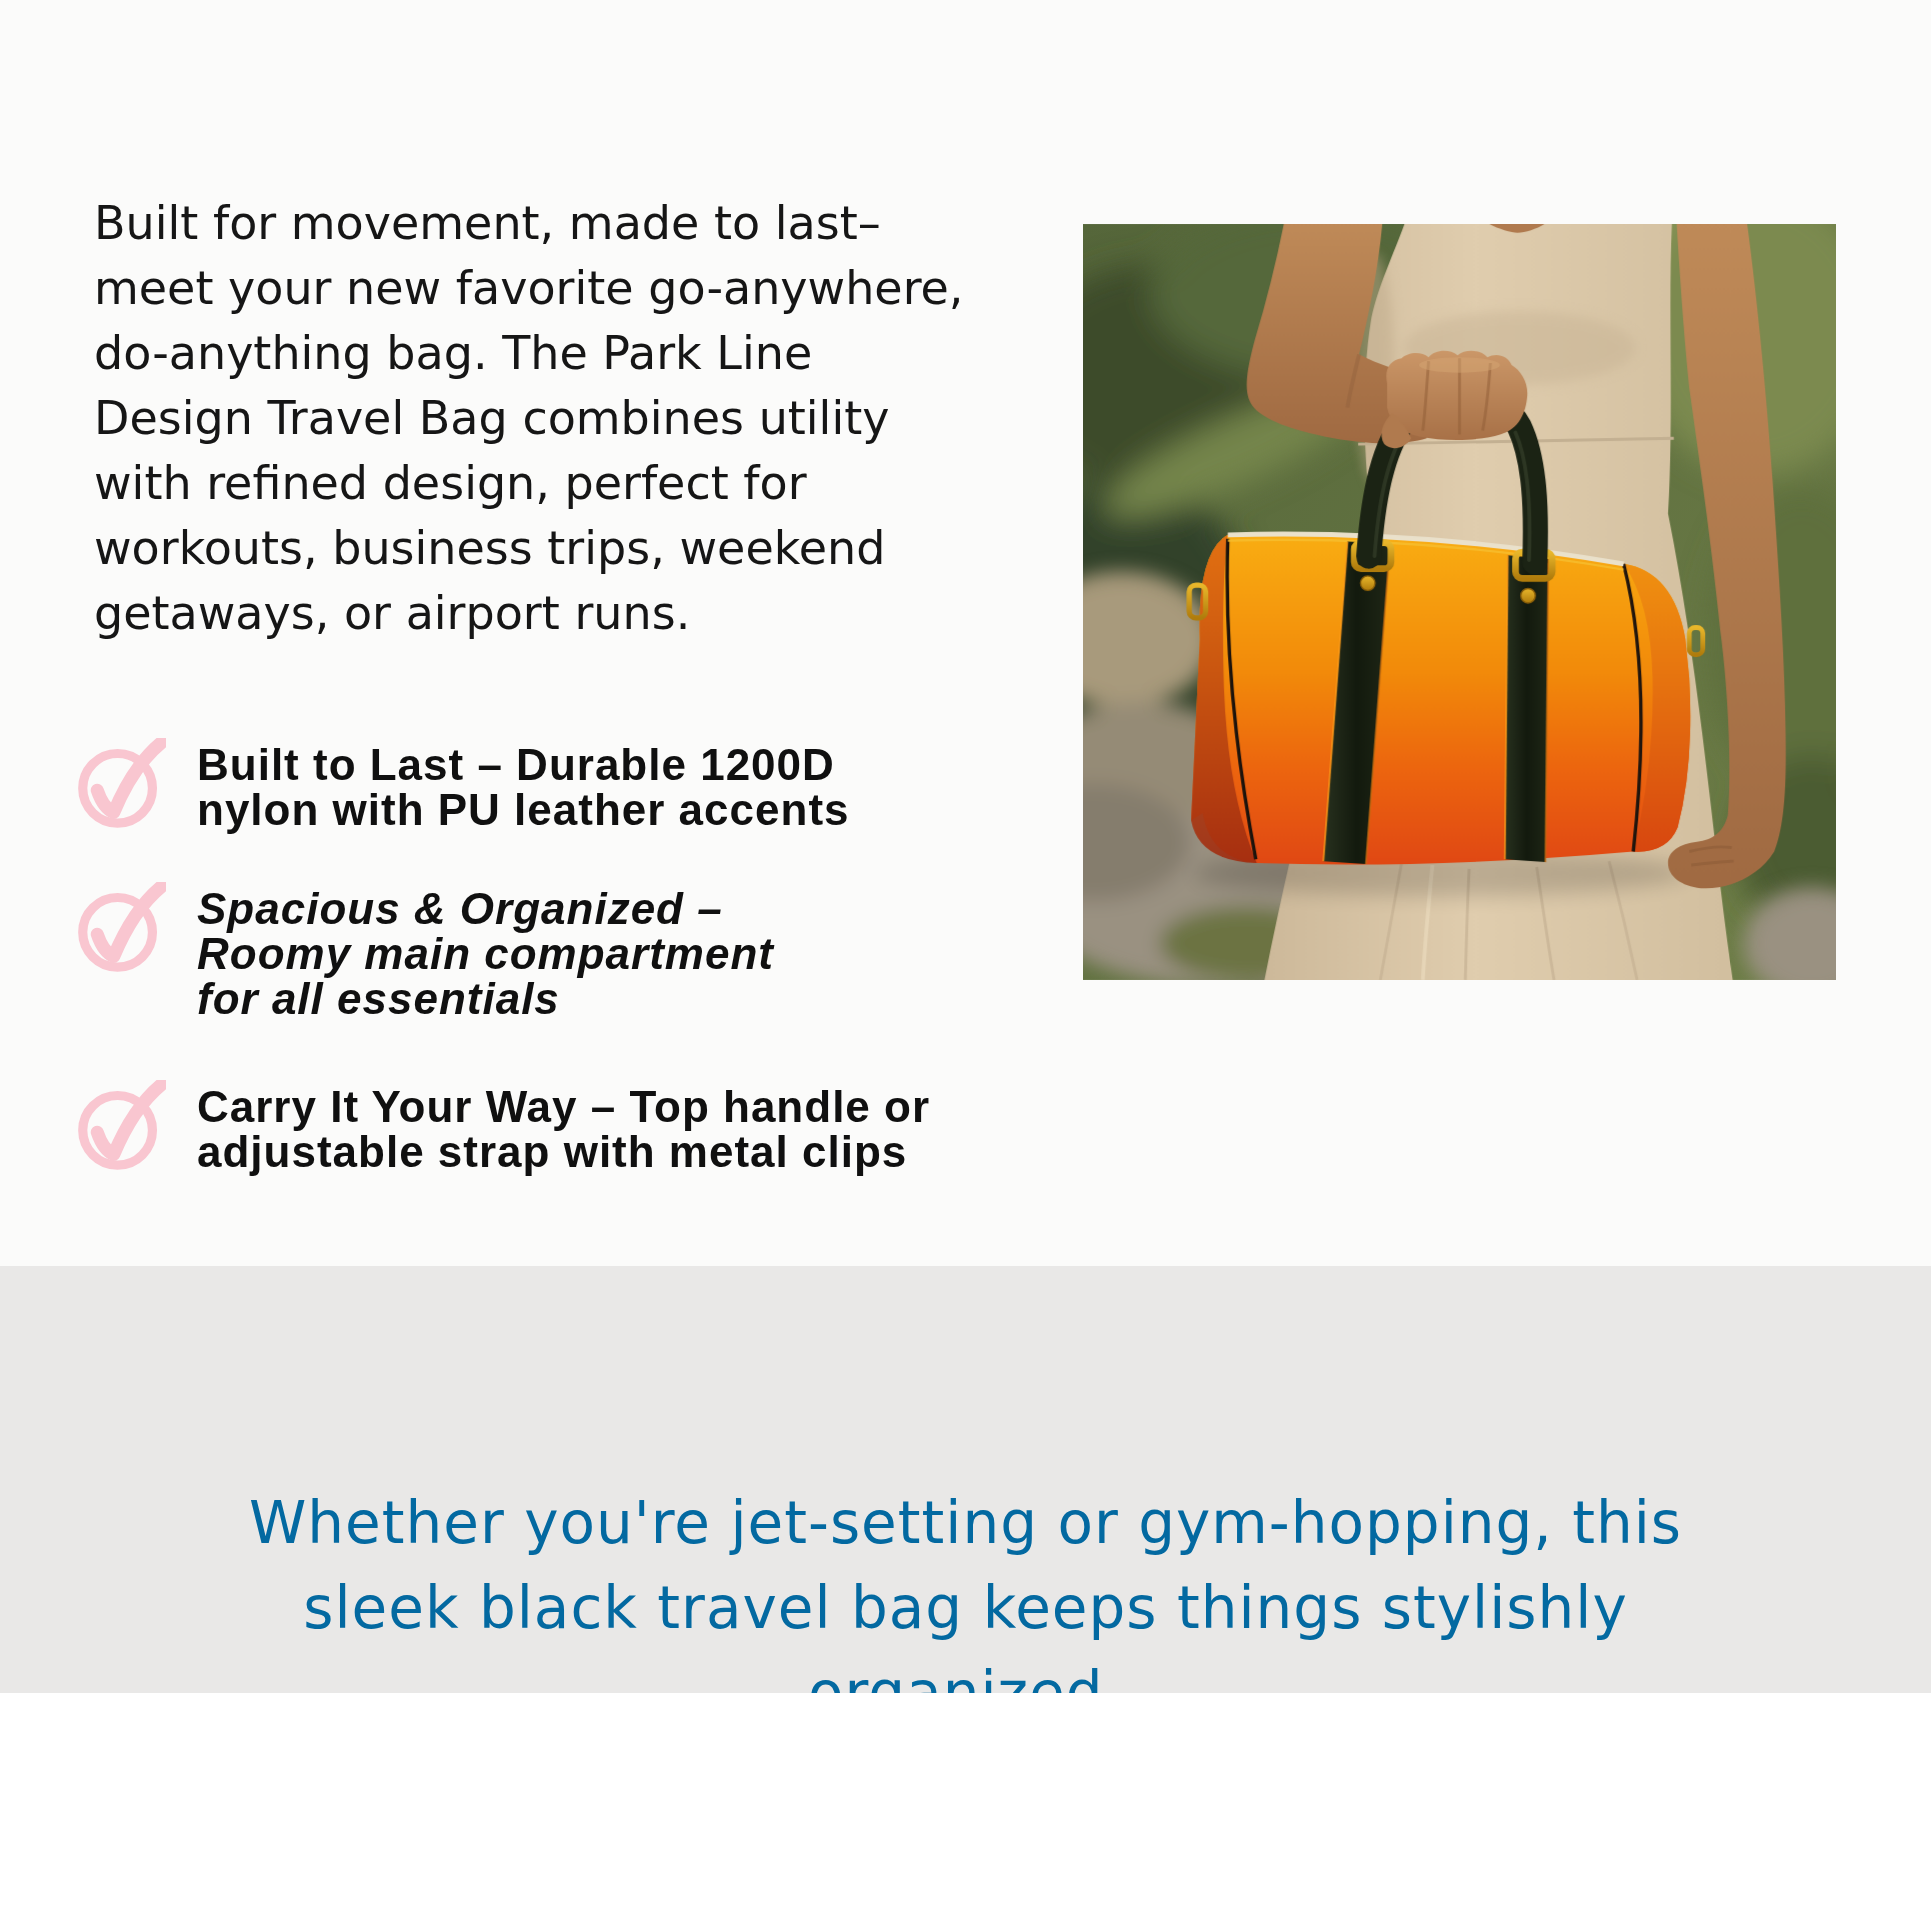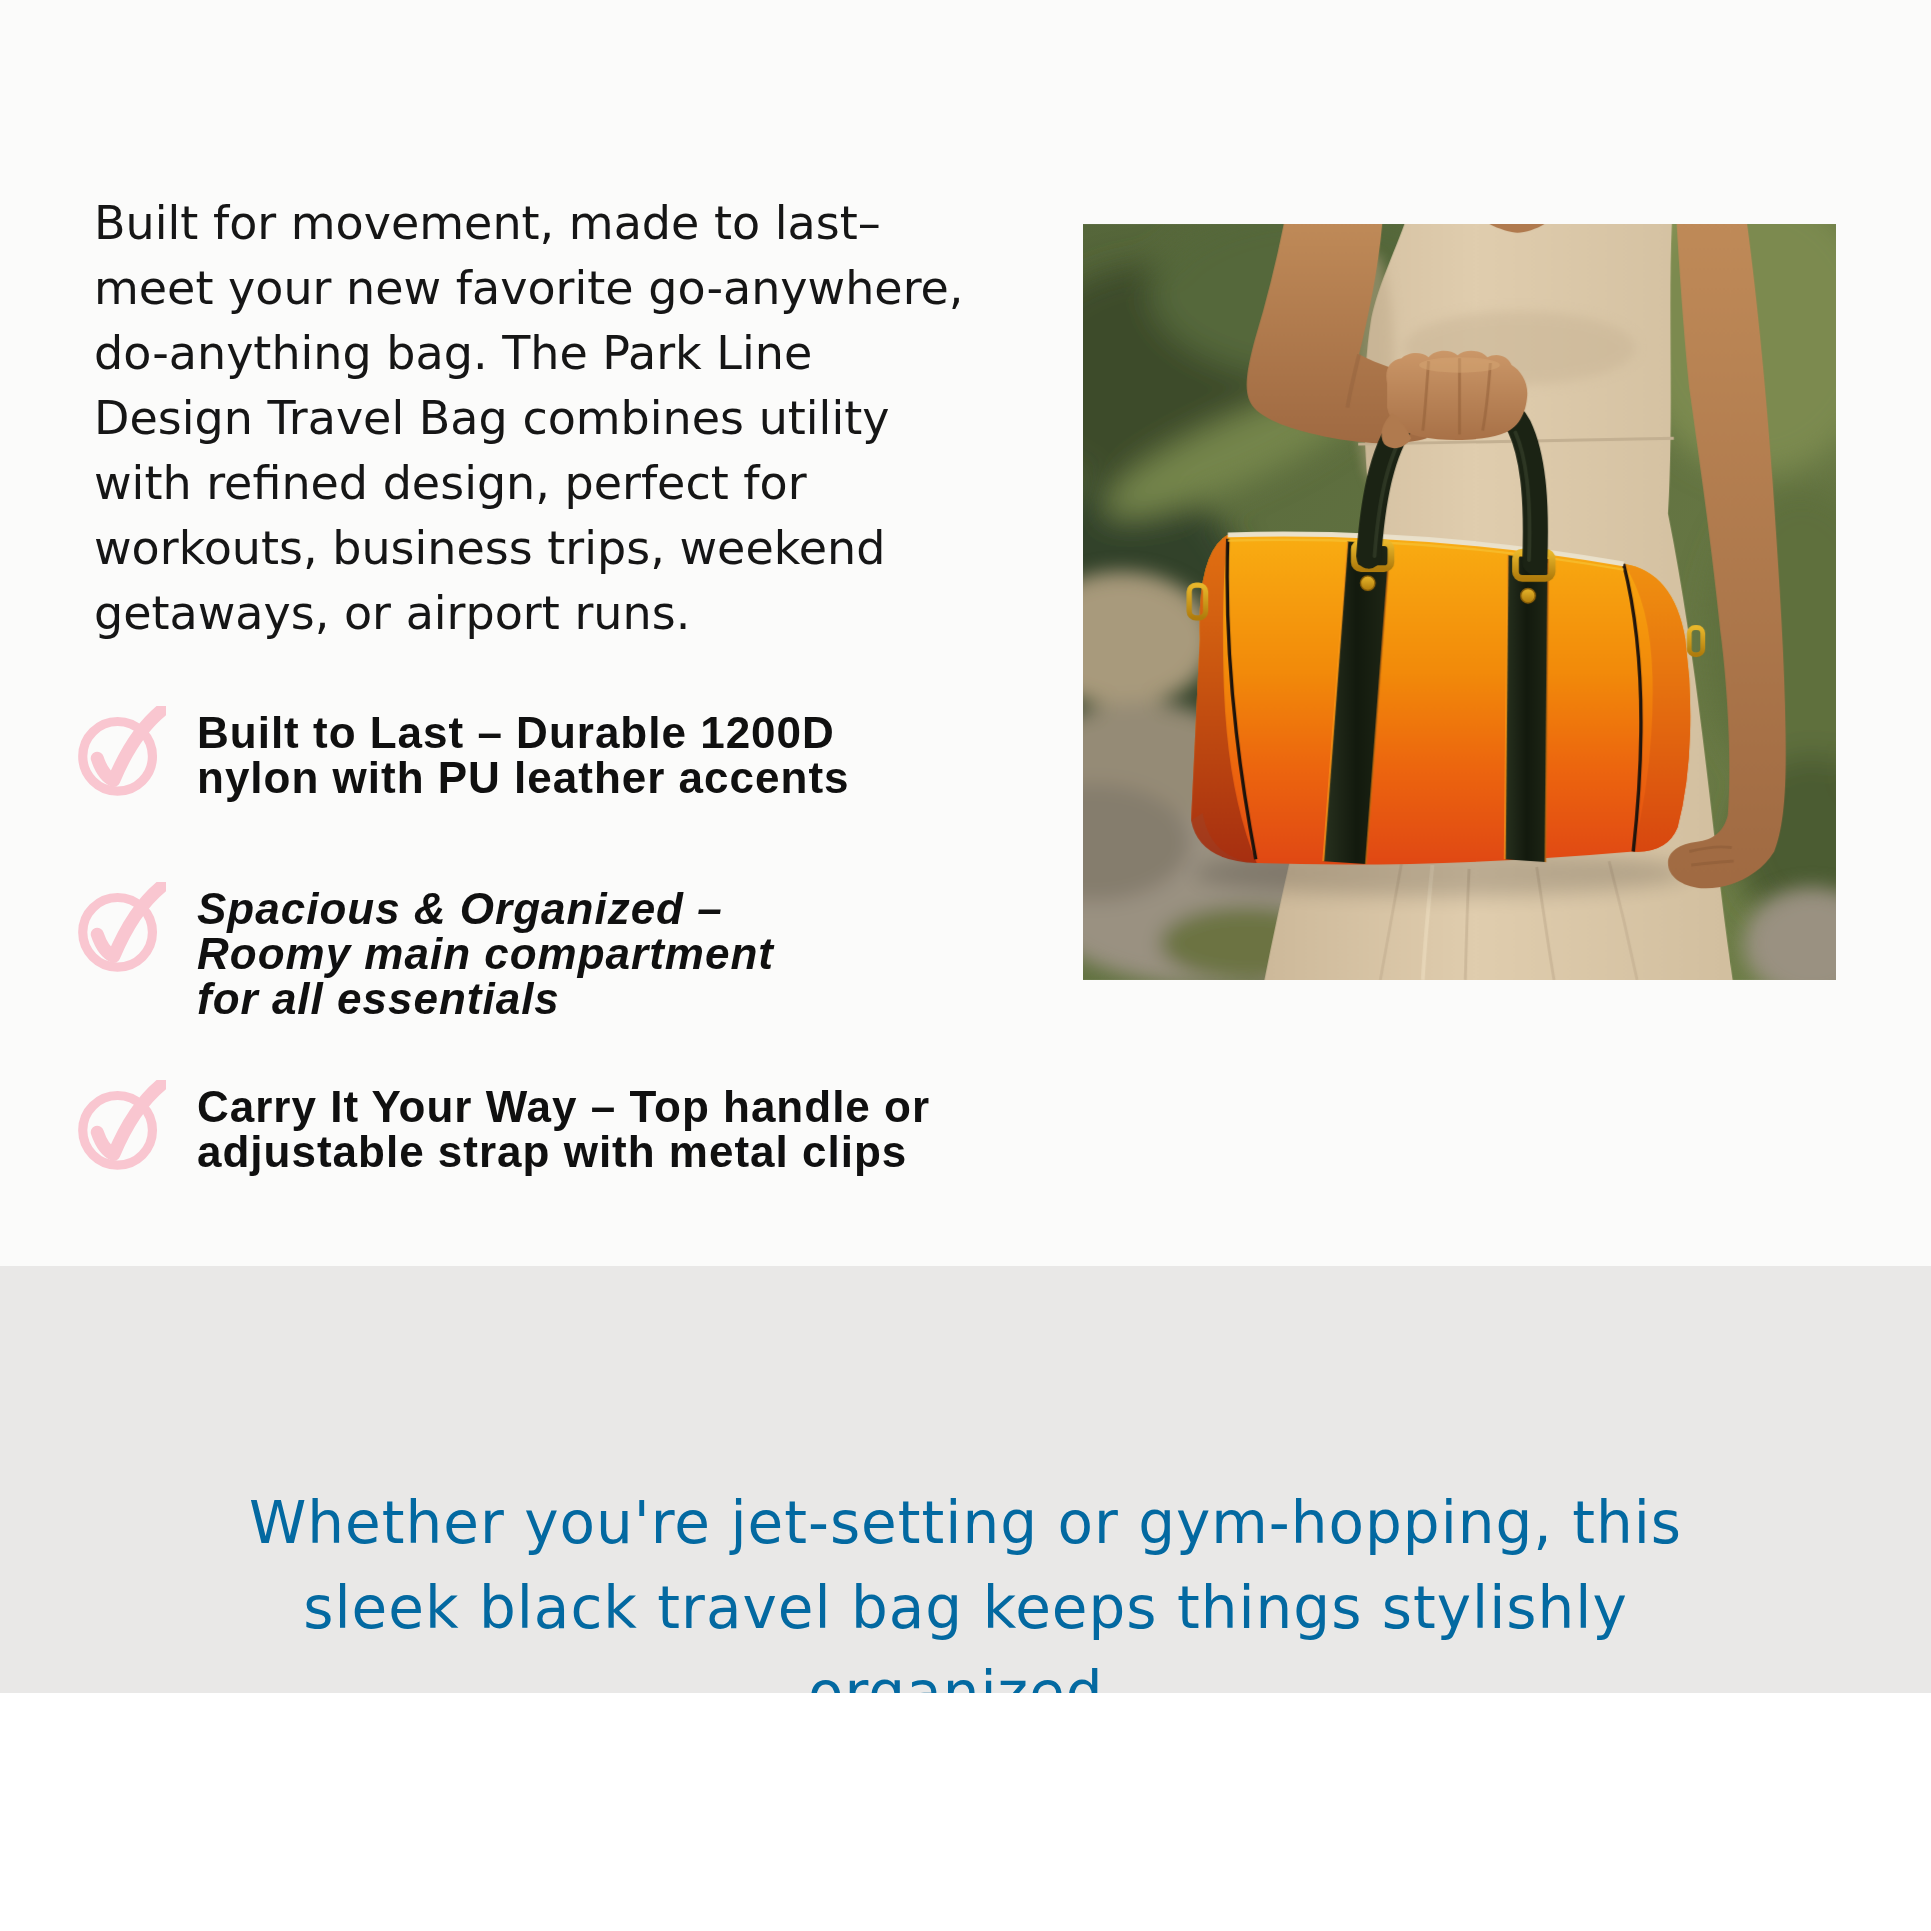--- a/index.html
+++ b/index.html
@@ -18,21 +18,21 @@
   }
   .feature{
     position:absolute;left:75px;display:flex;align-items:flex-start;gap:31px;
   }
   .feature .check{width:91px;height:91px;flex:none;margin-top:1.9px;}
   .feature-text{
     font-family:"Liberation Sans","DejaVu Sans",sans-serif;
     font-weight:bold;font-size:44px;line-height:45px;letter-spacing:1px;
     color:#101010;white-space:pre-line;padding-top:5.8px;
   }
-  .f1{top:704px;} .f2{top:880px;font-style:italic;} .f3{top:1078px;}
+  .f1{top:736px;} .f2{top:880px;font-style:italic;} .f3{top:1078px;}
   .closing{
     position:absolute;left:0;top:1481px;width:1931px;text-align:center;
     font-size:58px;line-height:85px;letter-spacing:1px;color:#0369a1;
     white-space:pre-line;
   }
   .photo{position:absolute;left:1083px;top:224px;width:753px;height:756px;}
 </style>
 </head>
 <body>
 

